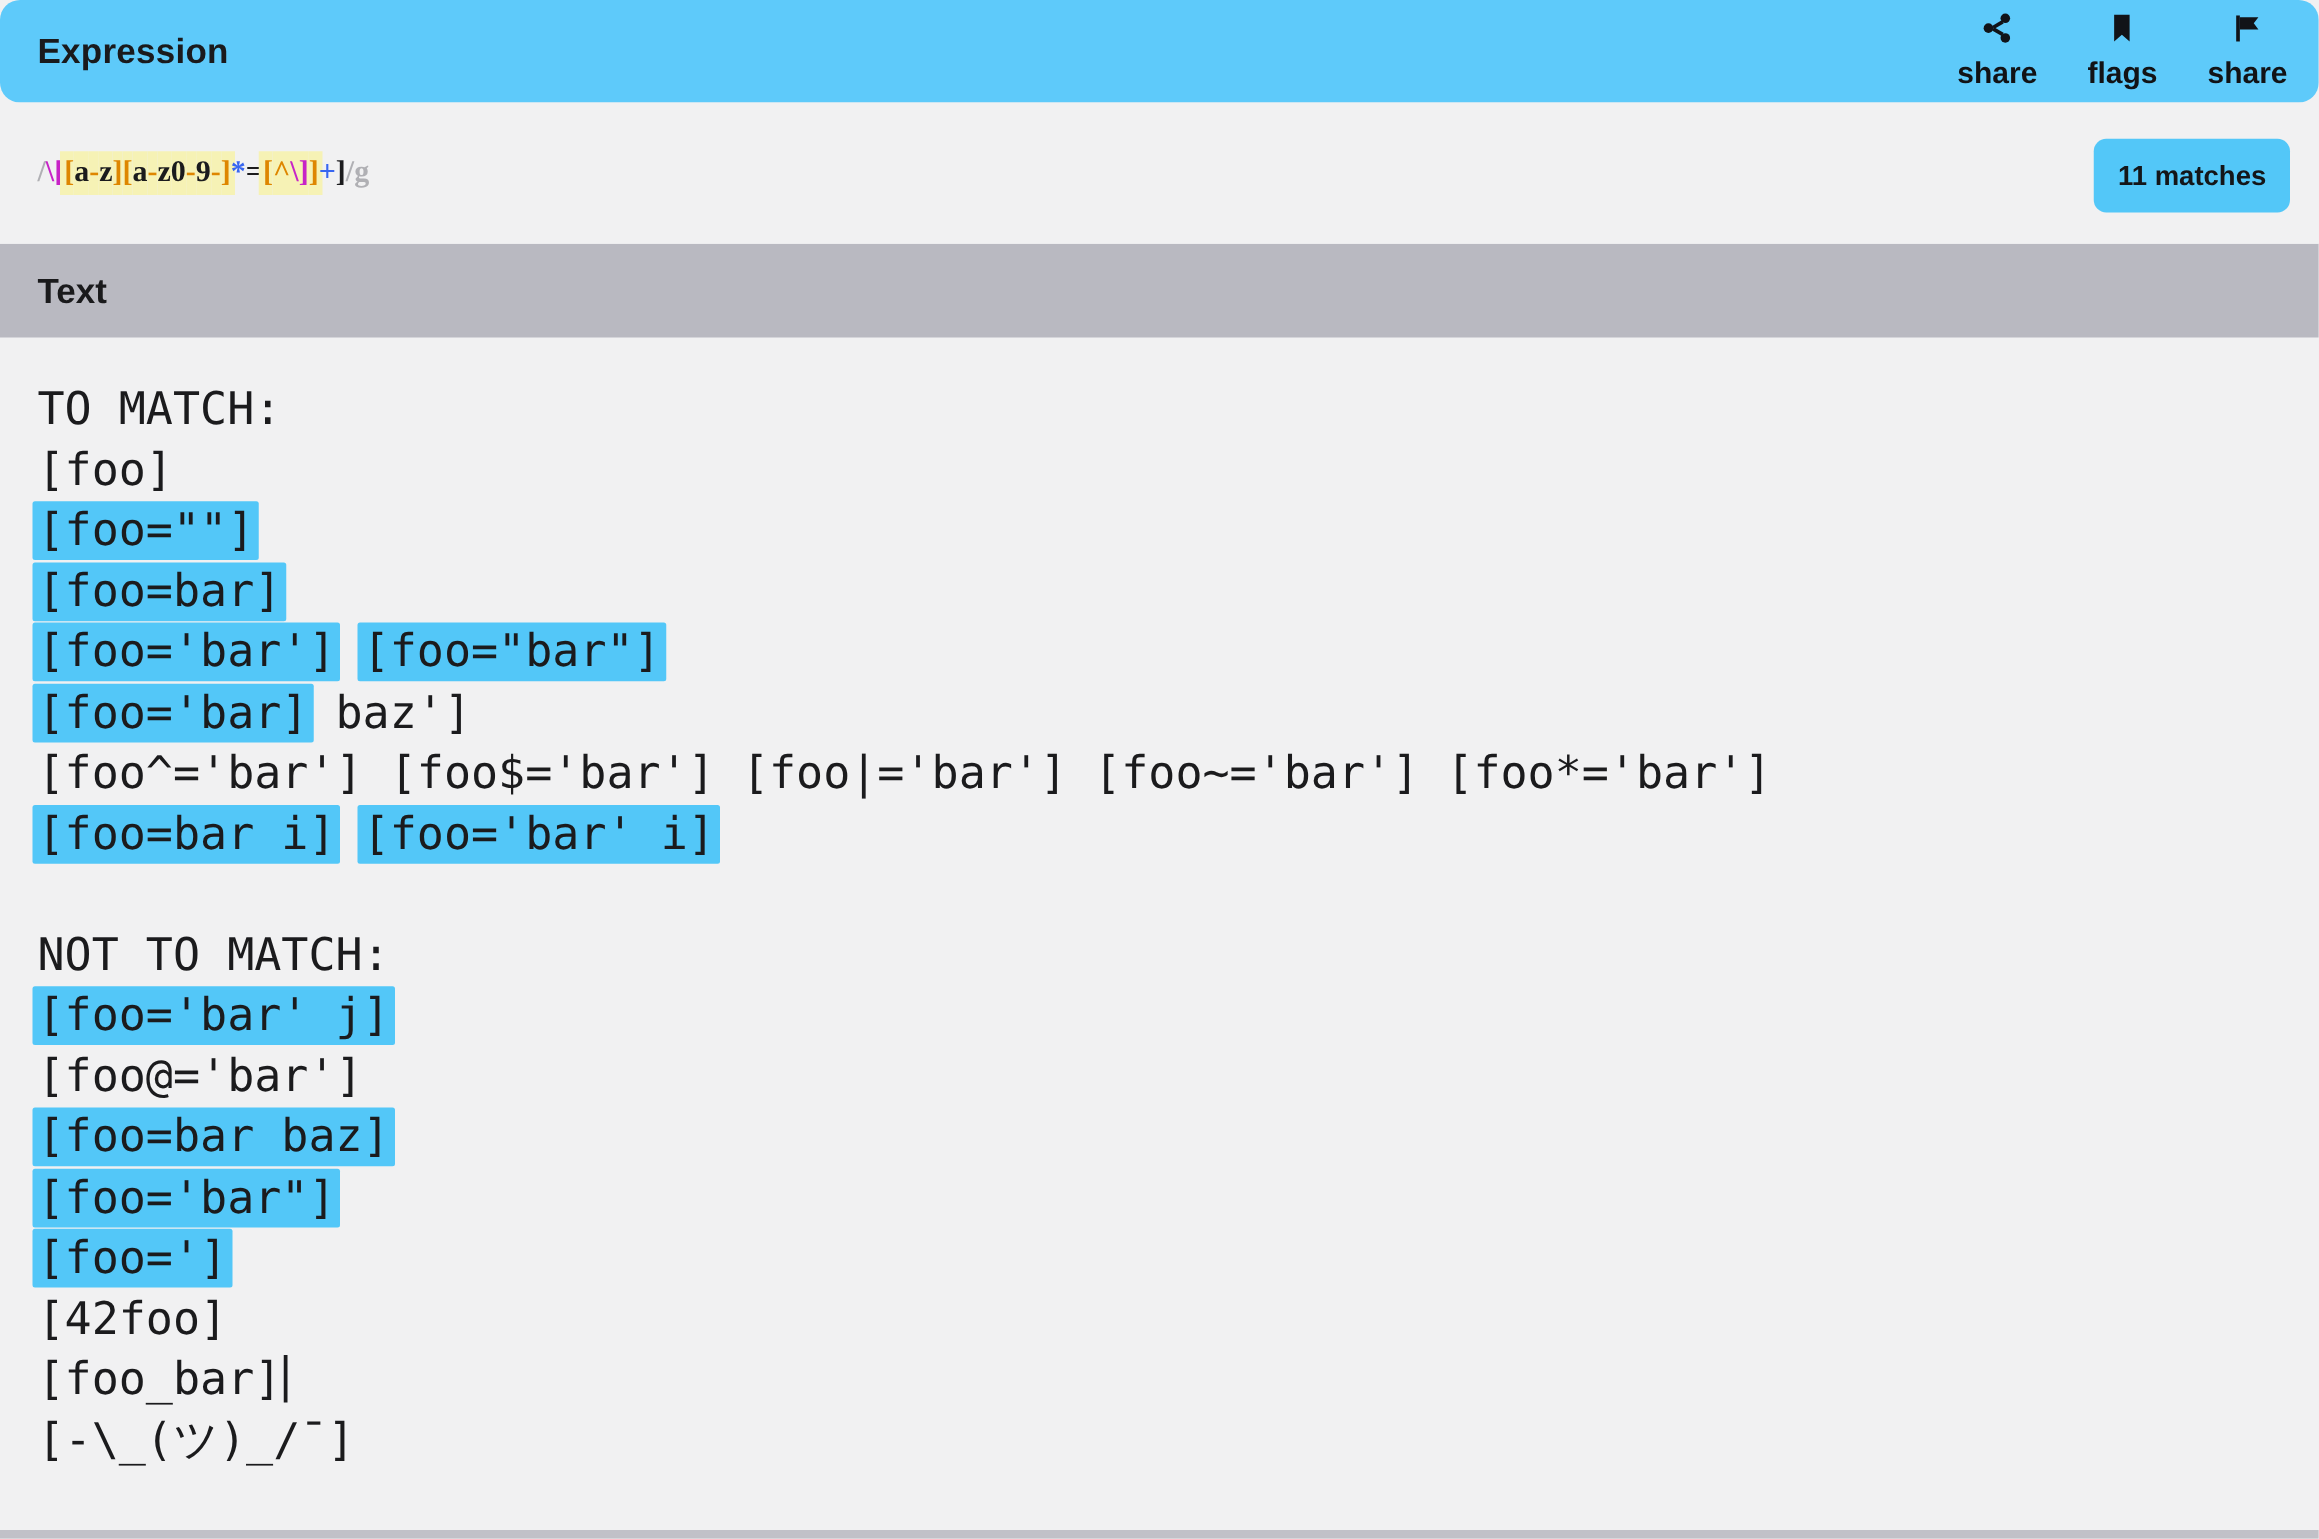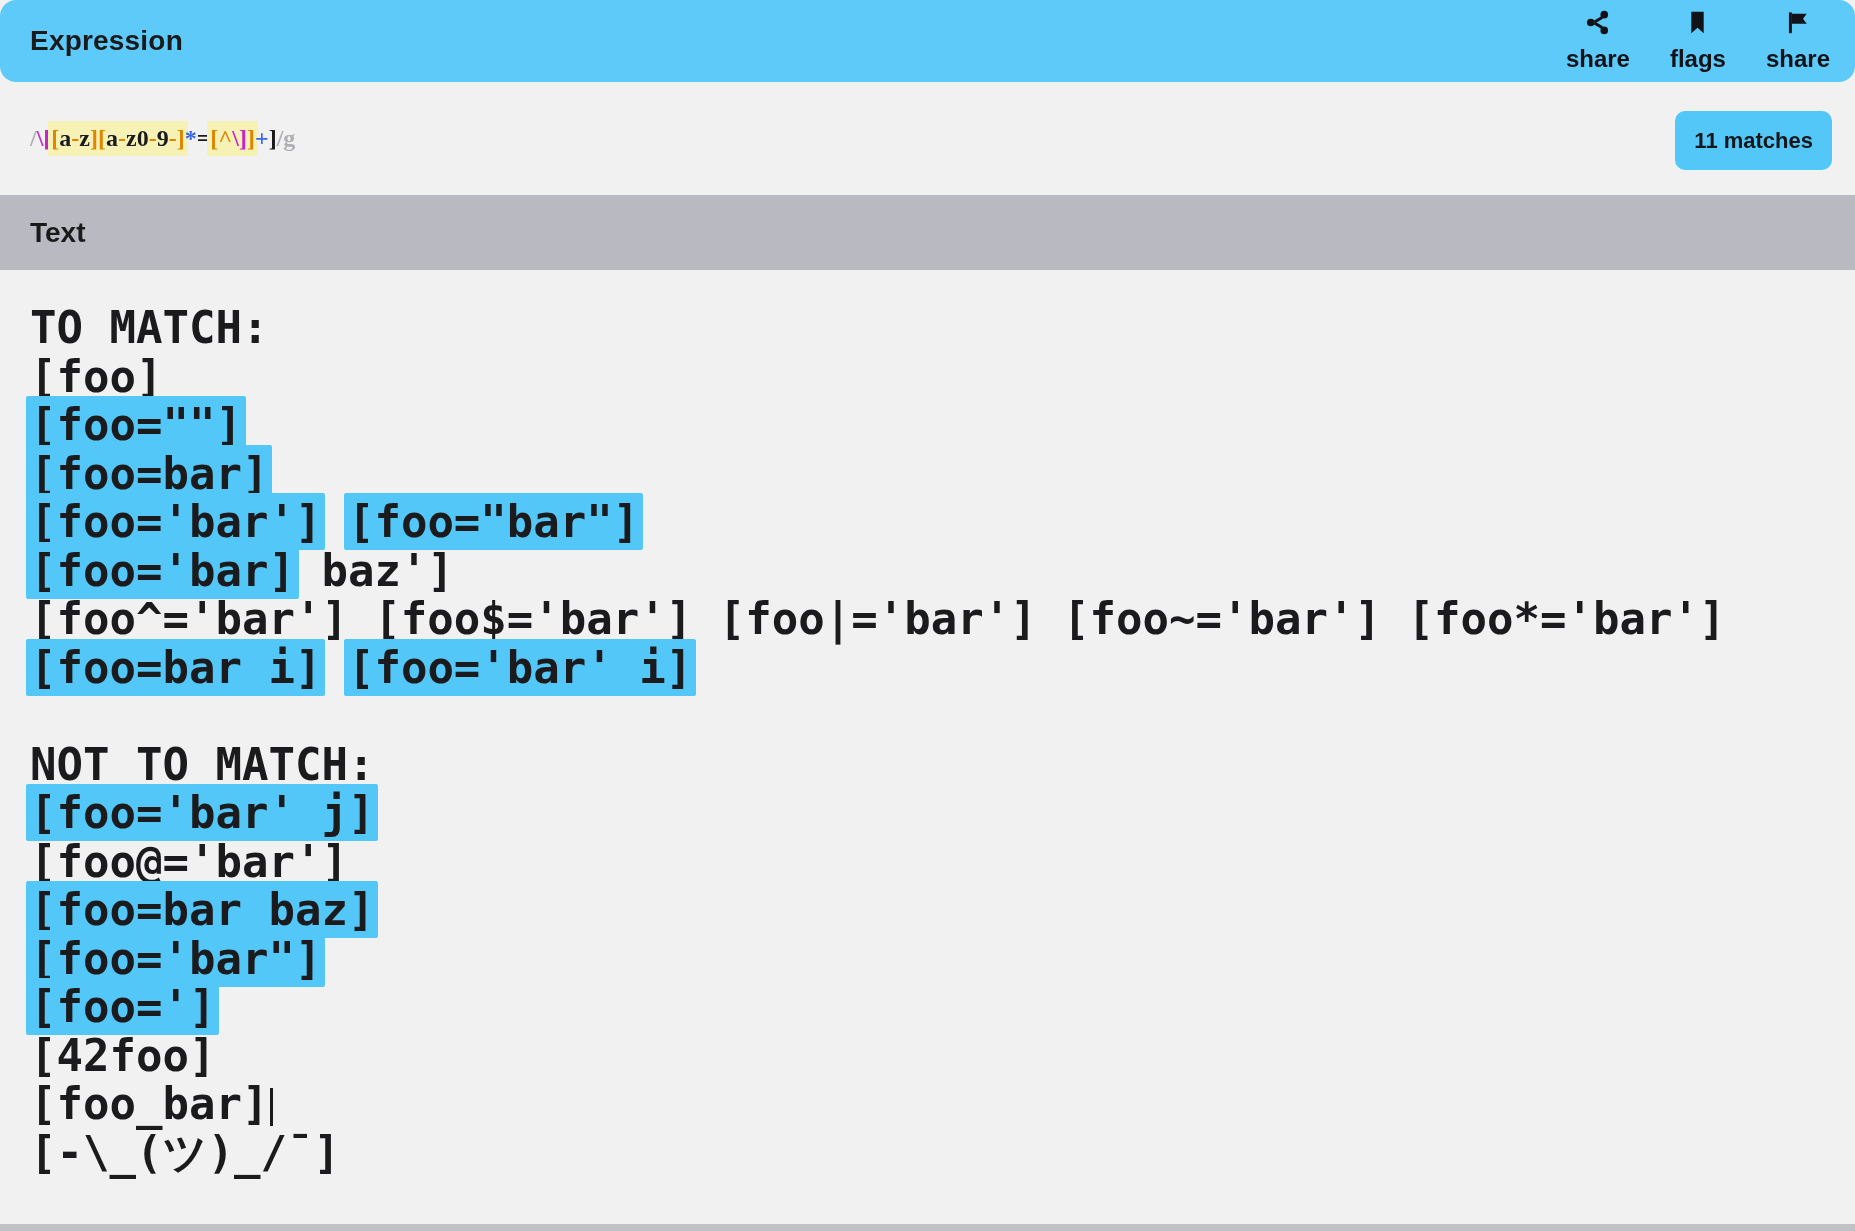--- a/index.html
+++ b/index.html
@@ -61,22 +61,22 @@
   }
   
   .text-bar{
     height:75px;background:var(--bar-gray);
     display:flex;align-items:center;padding:0 30px;box-sizing:border-box;
   }
   .text-bar-title{font-size:28px;font-weight:bold;color:#1a1a1c;}
   .text-content{
     padding:34px 30px 0;
     font-family:"DejaVu Sans Mono",monospace;
-    font-size:44px;line-height:48.5px;color:var(--ink);
-    white-space:pre;cursor:text;font-weight:bold;
+    font-size:36px;line-height:48.5px;color:var(--ink);
+    white-space:pre;cursor:text;
   }
   .text-line{min-height:48.5px;}
   .match{
     background:var(--match-blue);
     padding:3px 4px;margin:0 -4px;border-radius:2px;
   }
   .caret{
     display:inline-block;width:3px;height:38px;background:var(--ink);
     vertical-align:-7px;margin-left:2px;
   }

